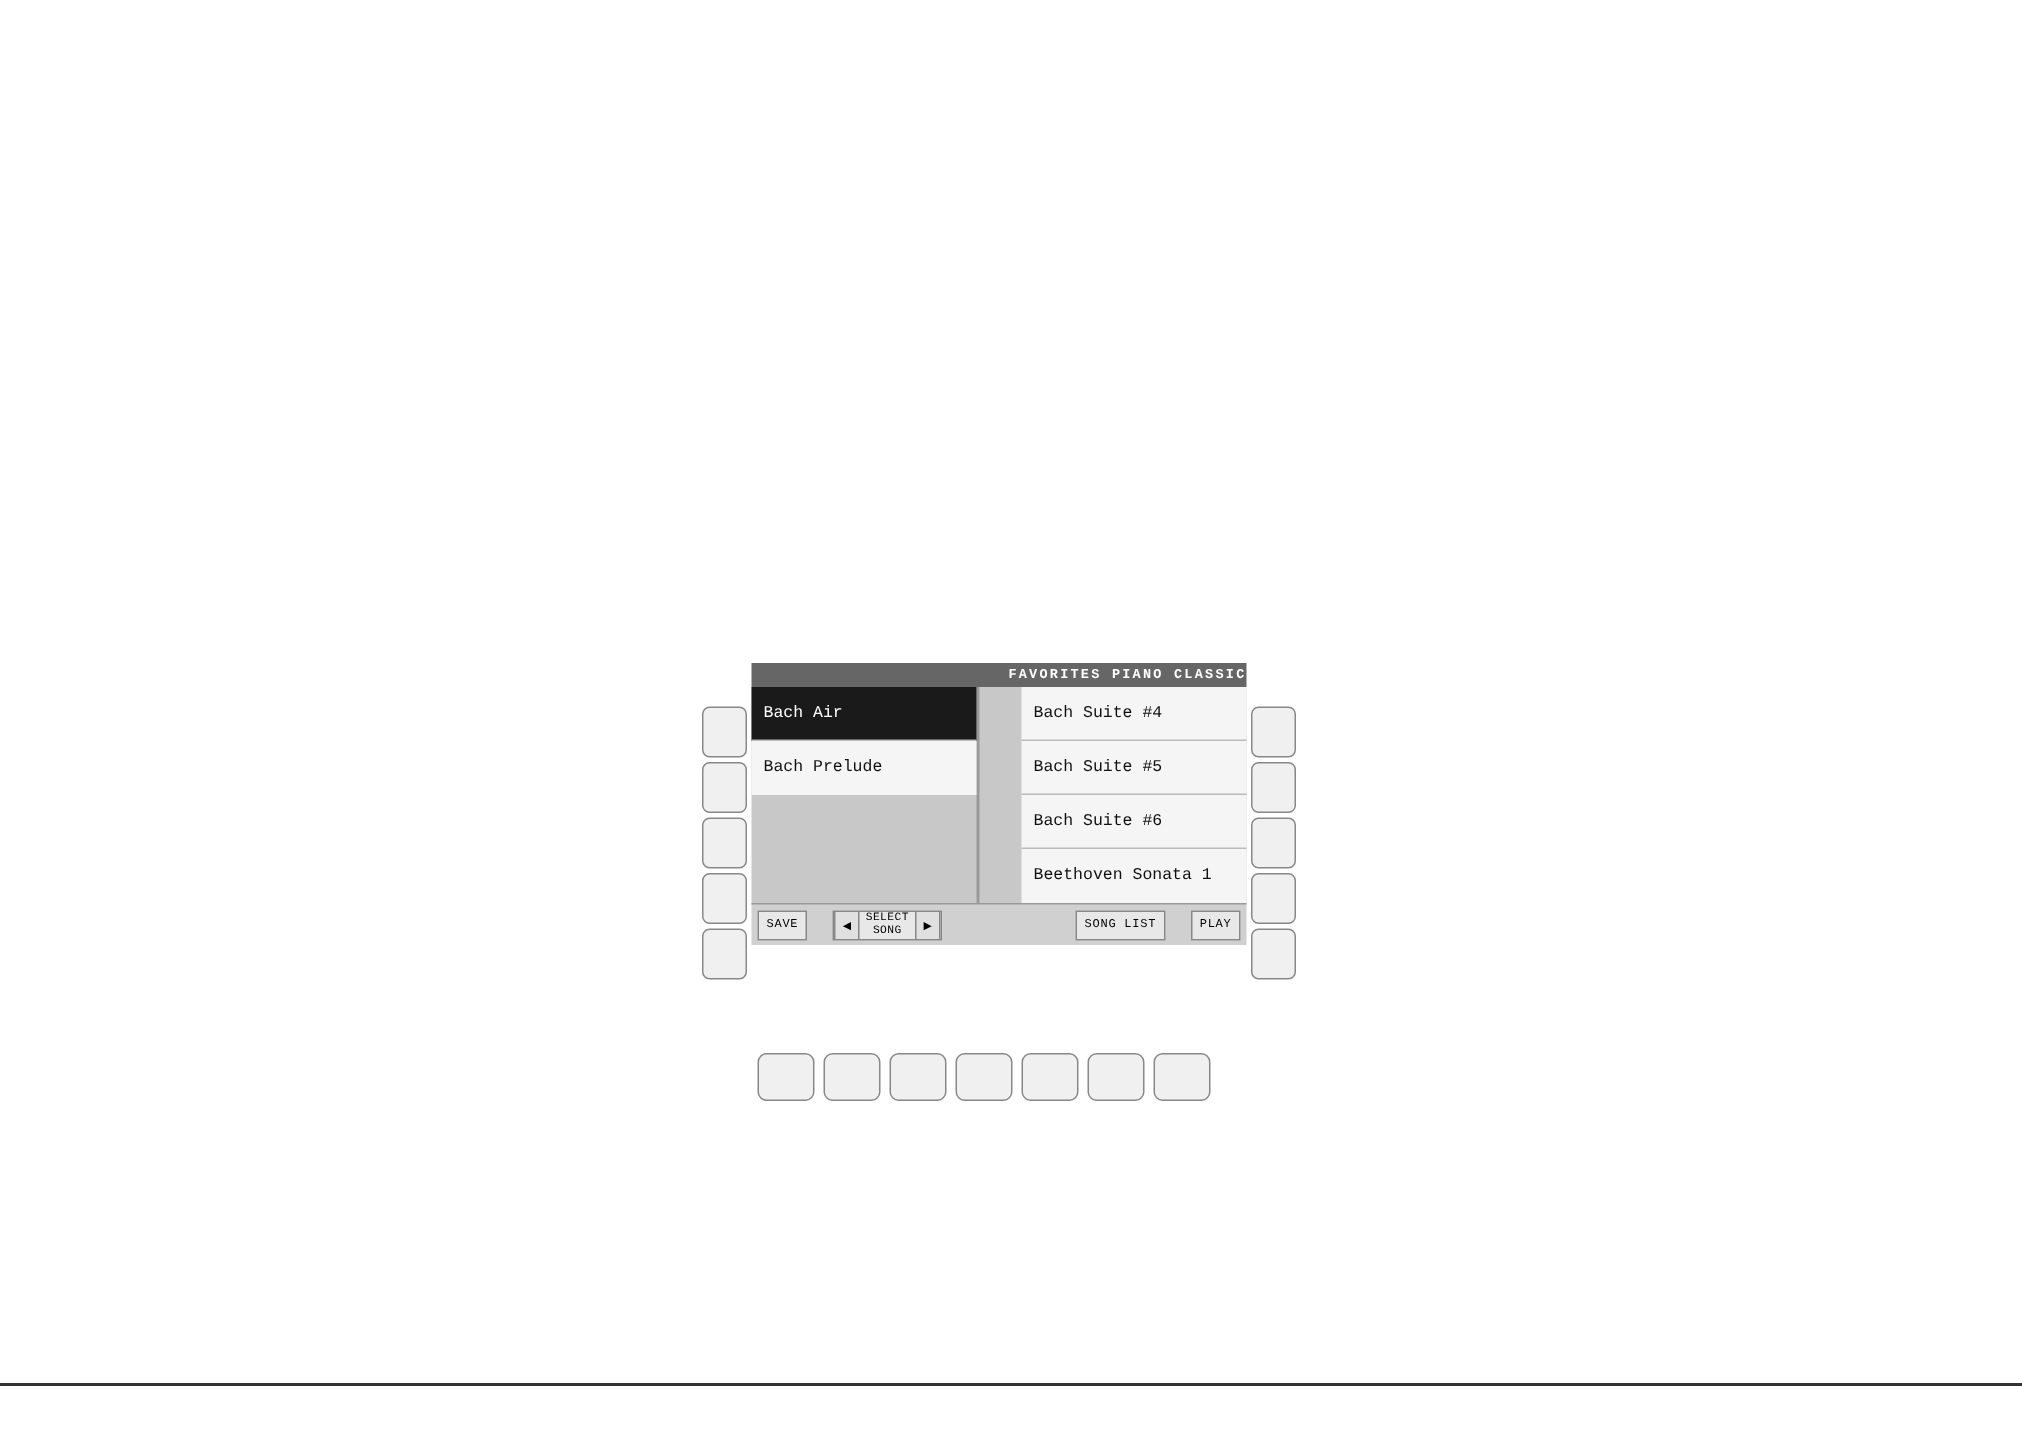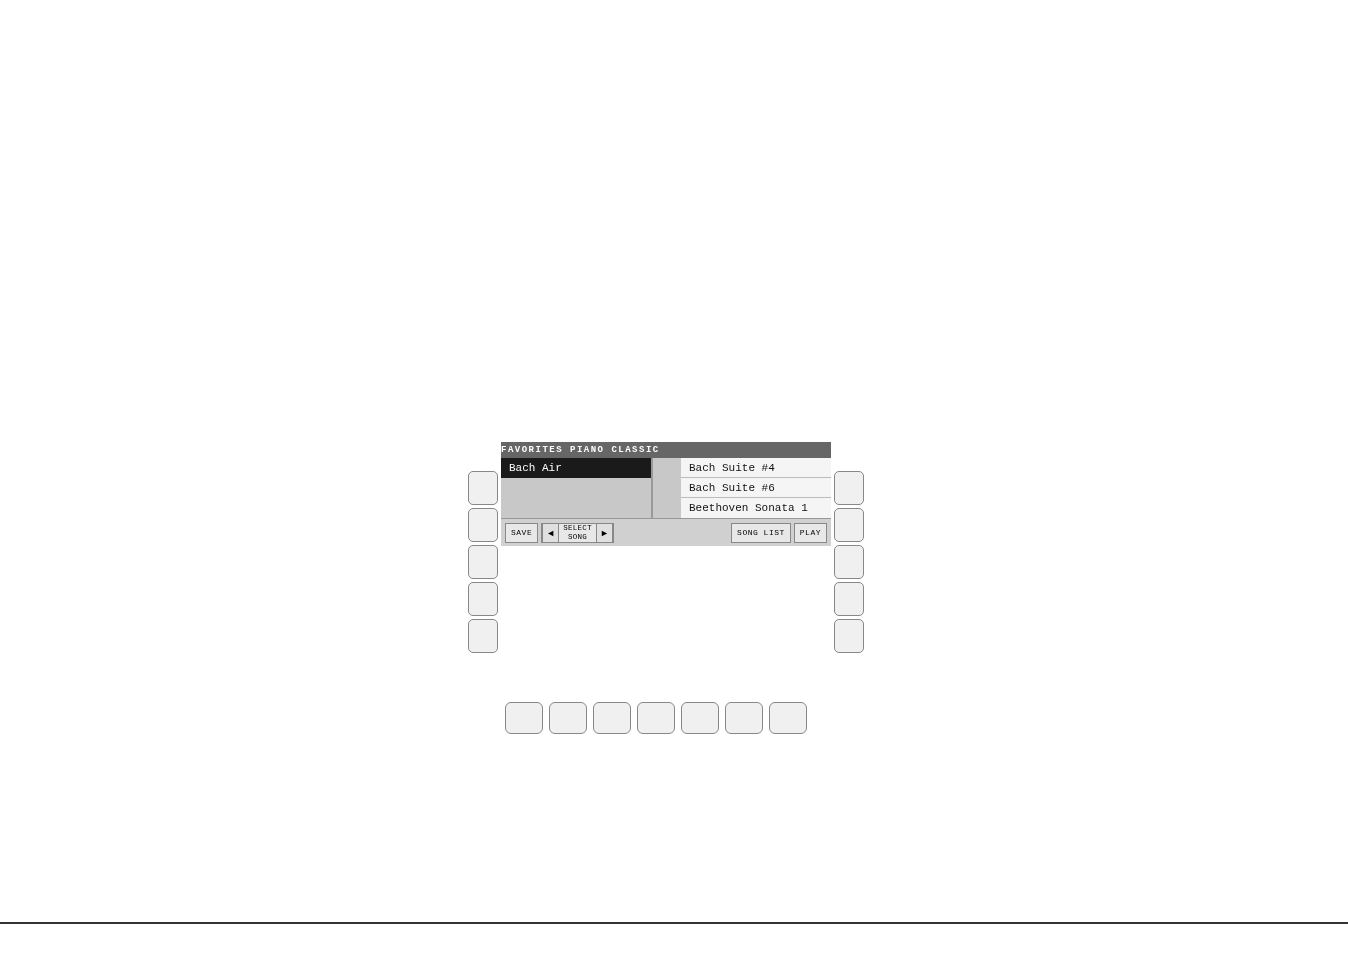--- a/index.html
+++ b/index.html
@@ -22,21 +22,21 @@
       bottom: 30px;
       left: 0;
       right: 0;
       height: 2px;
       background: #333;
     }
 
     .panel-title-bar {
       background: #666;
       color: #fff;
-      text-align: left;
+      text-align: right;
       font-size: 9px;
       letter-spacing: 1.5px;
       padding: 3px 0;
       font-weight: bold;
     }
 
     .row-side-btn {
       width: 30px;
       height: 34px;
       background: #f0f0f0;
@@ -81,21 +81,21 @@
       flex: 1;
       border-right: 2px solid #999;
     }
 
     .right-songs {
       flex: 1;
       margin-left: 28px;
     }
 
     .song-item {
-      height: 20px;
+      height: 36px;
       display: flex;
       align-items: center;
       padding: 0 8px;
       font-size: 11px;
       font-family: 'Courier New', Courier, monospace;
       border-bottom: 1px solid #bbb;
       background: #f5f5f5;
       color: #111;
       cursor: pointer;
     }
@@ -108,21 +108,21 @@
     .song-item:last-child {
       border-bottom: none;
     }
 
     .bottom-toolbar {
       display: flex;
       align-items: center;
       background: #d0d0d0;
       border-top: 1px solid #999;
       padding: 3px 4px;
-      gap: 3px;
+      gap: 17px;
       height: 28px;
     }
 
     .toolbar-btn {
       background: #e8e8e8;
       border: 1px solid #888;
       font-size: 8px;
       font-family: 'Courier New', Courier, monospace;
       padding: 2px 5px;
       cursor: pointer;
@@ -194,24 +194,26 @@
   </div>
 
   <div class="main-panel-inner">
 
     <div class="panel-title-bar">FAVORITES PIANO CLASSIC</div>
 
     <div class="songs-grid">
 
       <div class="left-songs">
         <div class="song-item selected">Bach Air</div>
+        <div class="song-item">Bach Prelude</div>
       </div>
 
       <div class="right-songs">
         <div class="song-item">Bach Suite #4</div>
+        <div class="song-item">Bach Suite #5</div>
         <div class="song-item">Bach Suite #6</div>
         <div class="song-item">Beethoven Sonata 1</div>
       </div>
     </div>
 
     <div class="bottom-toolbar">
       <button class="toolbar-btn">SAVE</button>
 
       <div class="select-song-group">
         <button class="select-arrow">◄</button>

